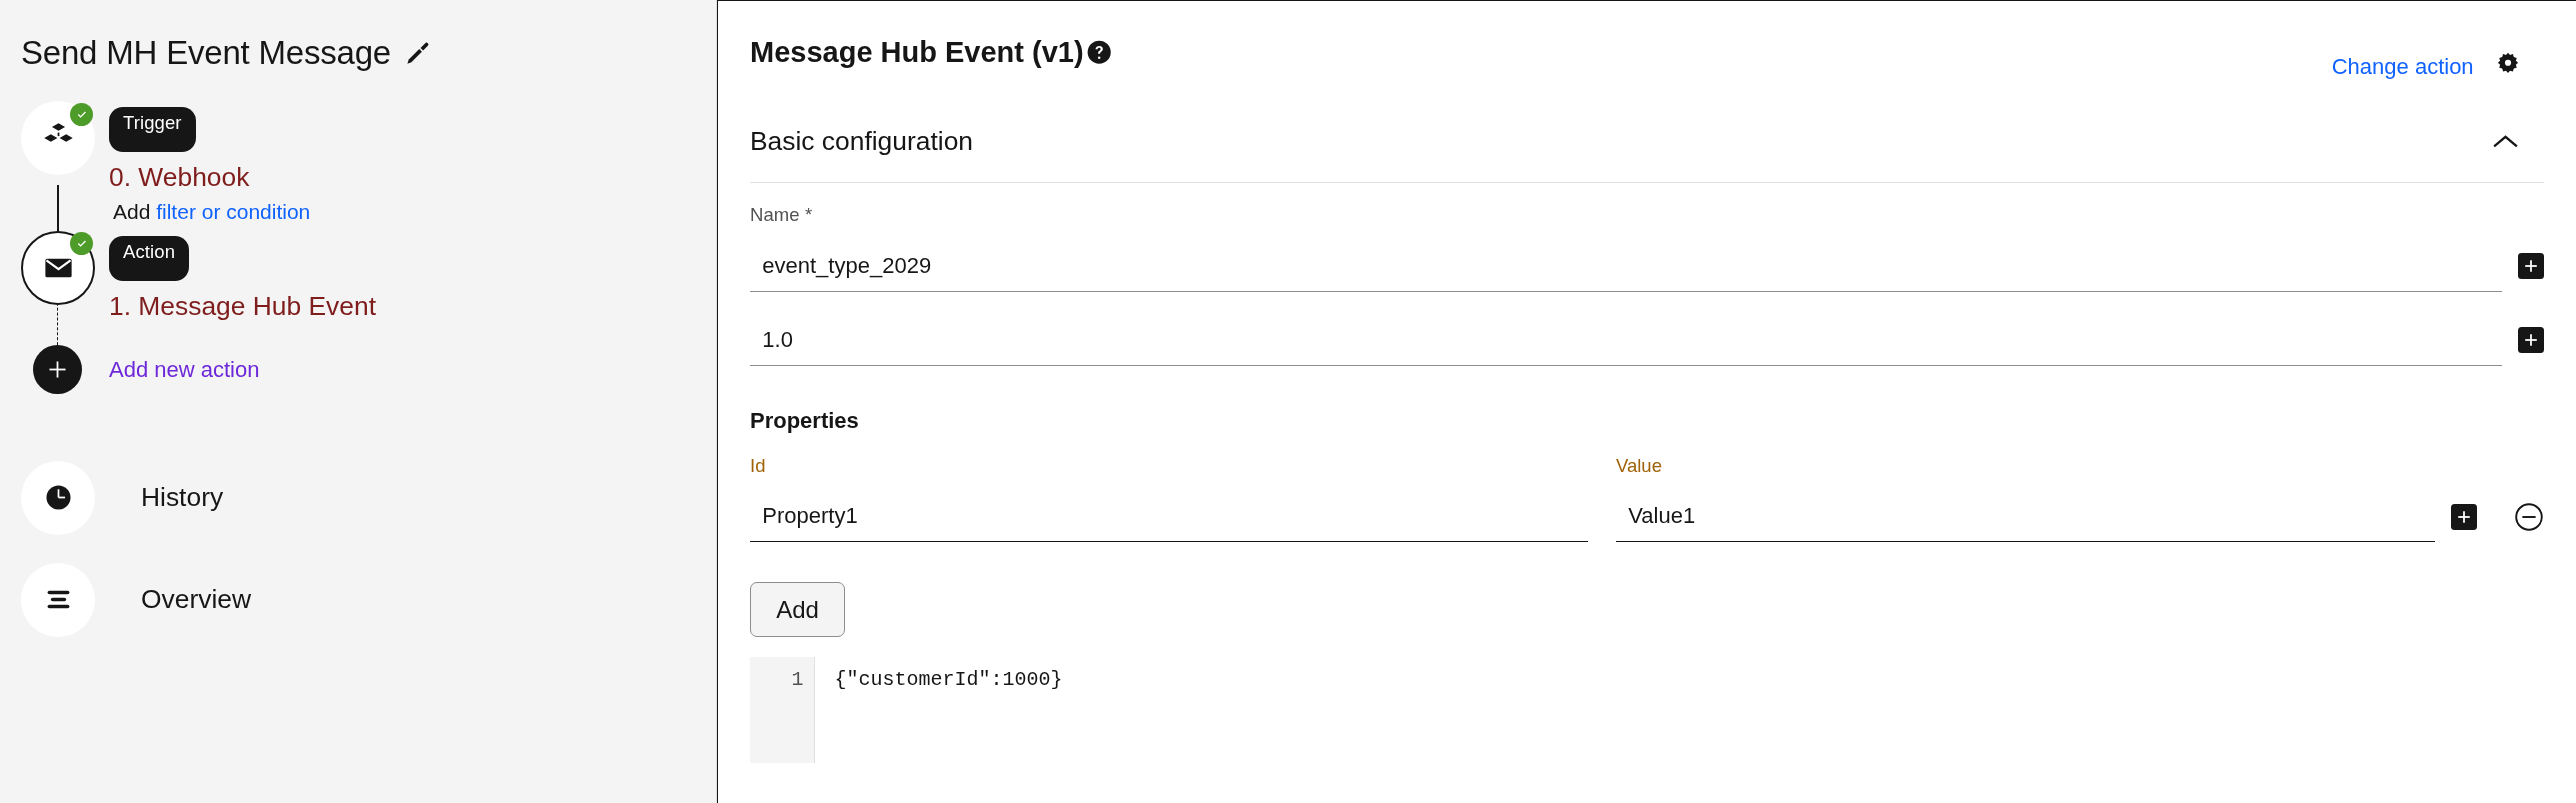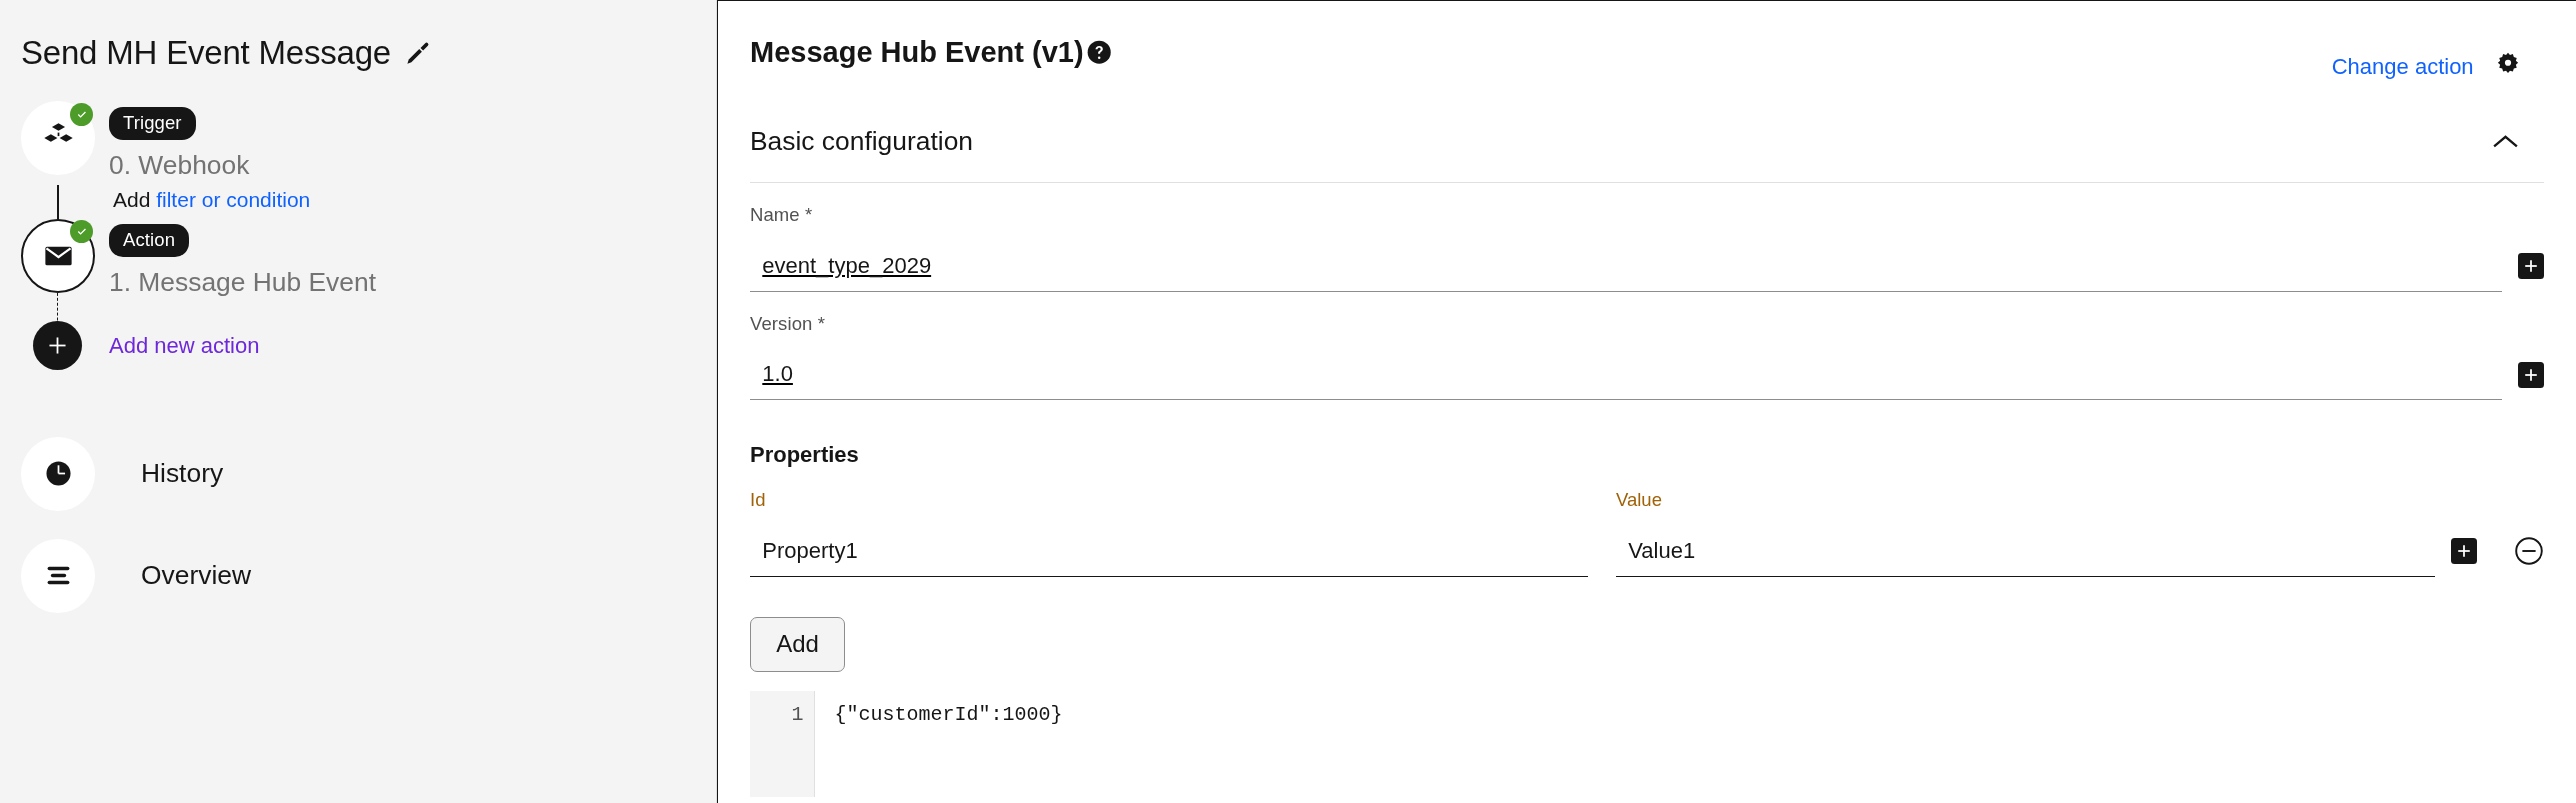--- a/index.html
+++ b/index.html
@@ -81,28 +81,28 @@
   }
   .status-dot svg { width: 14px; height: 14px; display: block; }
 
   .step-body { padding-left: 14px; padding-top: 5.3px; }
   .tag {
     display: inline-block;
     background: #161616;
     color: #ffffff;
     font-size: 18.5px;
     line-height: 1;
-    padding: 7px 14px 8px;
+    padding: 7px 14px 20px;
     border-radius: 14px;
     letter-spacing: 0.1px;
   }
   .step-label {
     margin-top: 9.7px;
     font-size: 26.4px;
-    color: #737373;
+    color: #7f1d1d;
     font-weight: 400;
     white-space: nowrap;
   }
   .filter-row {
     margin: 0 0 0 92px;
     font-size: 21px;
     color: #161616;
     line-height: 1;
     padding: 8px 0 8.8px;
     white-space: nowrap;
@@ -187,21 +187,21 @@
   .chevron { width: 25px; height: 16px; display: block; cursor: pointer; }
 
   .divider { height: 0.9px; background: #e0e0e0; margin: 25px 32px 0 32px; }
 
   .field-block { padding: 23px 32px 0 32px; }
   .field-label {
     font-size: 18.5px; color: #525252; line-height: 1;
     margin-bottom: 16px; letter-spacing: 0.1px;
   }
   .text-input-row {
-    display: flex; align-items: flex-end; gap: 0; text-decoration: underline;
+    display: flex; align-items: flex-end; gap: 0;
   }
   .text-input {
     flex: 1 1 auto;
     border-bottom: 0.9px solid #8d8d8d;
     background: #ffffff;
     height: 51px;
     display: flex; align-items: center;
     padding-left: 12.3px;
     font-size: 22px; color: #161616;
   }
@@ -449,21 +449,20 @@
             <svg viewBox="0 0 18 18" aria-hidden="true">
               <path d="M8 2.5h2v13H8z" fill="#ffffff"></path>
               <path d="M2.5 8h13v2h-13z" fill="#ffffff"></path>
             </svg>
           </span>
         </div>
       </div>
 
       
       <div class="field-block">
-        <div class="field-label">Version *</div>
         <div class="text-input-row">
           <div class="text-input">1.0</div>
           <span class="plus-btn">
             <svg viewBox="0 0 18 18" aria-hidden="true">
               <path d="M8 2.5h2v13H8z" fill="#ffffff"></path>
               <path d="M2.5 8h13v2h-13z" fill="#ffffff"></path>
             </svg>
           </span>
         </div>
       </div>

